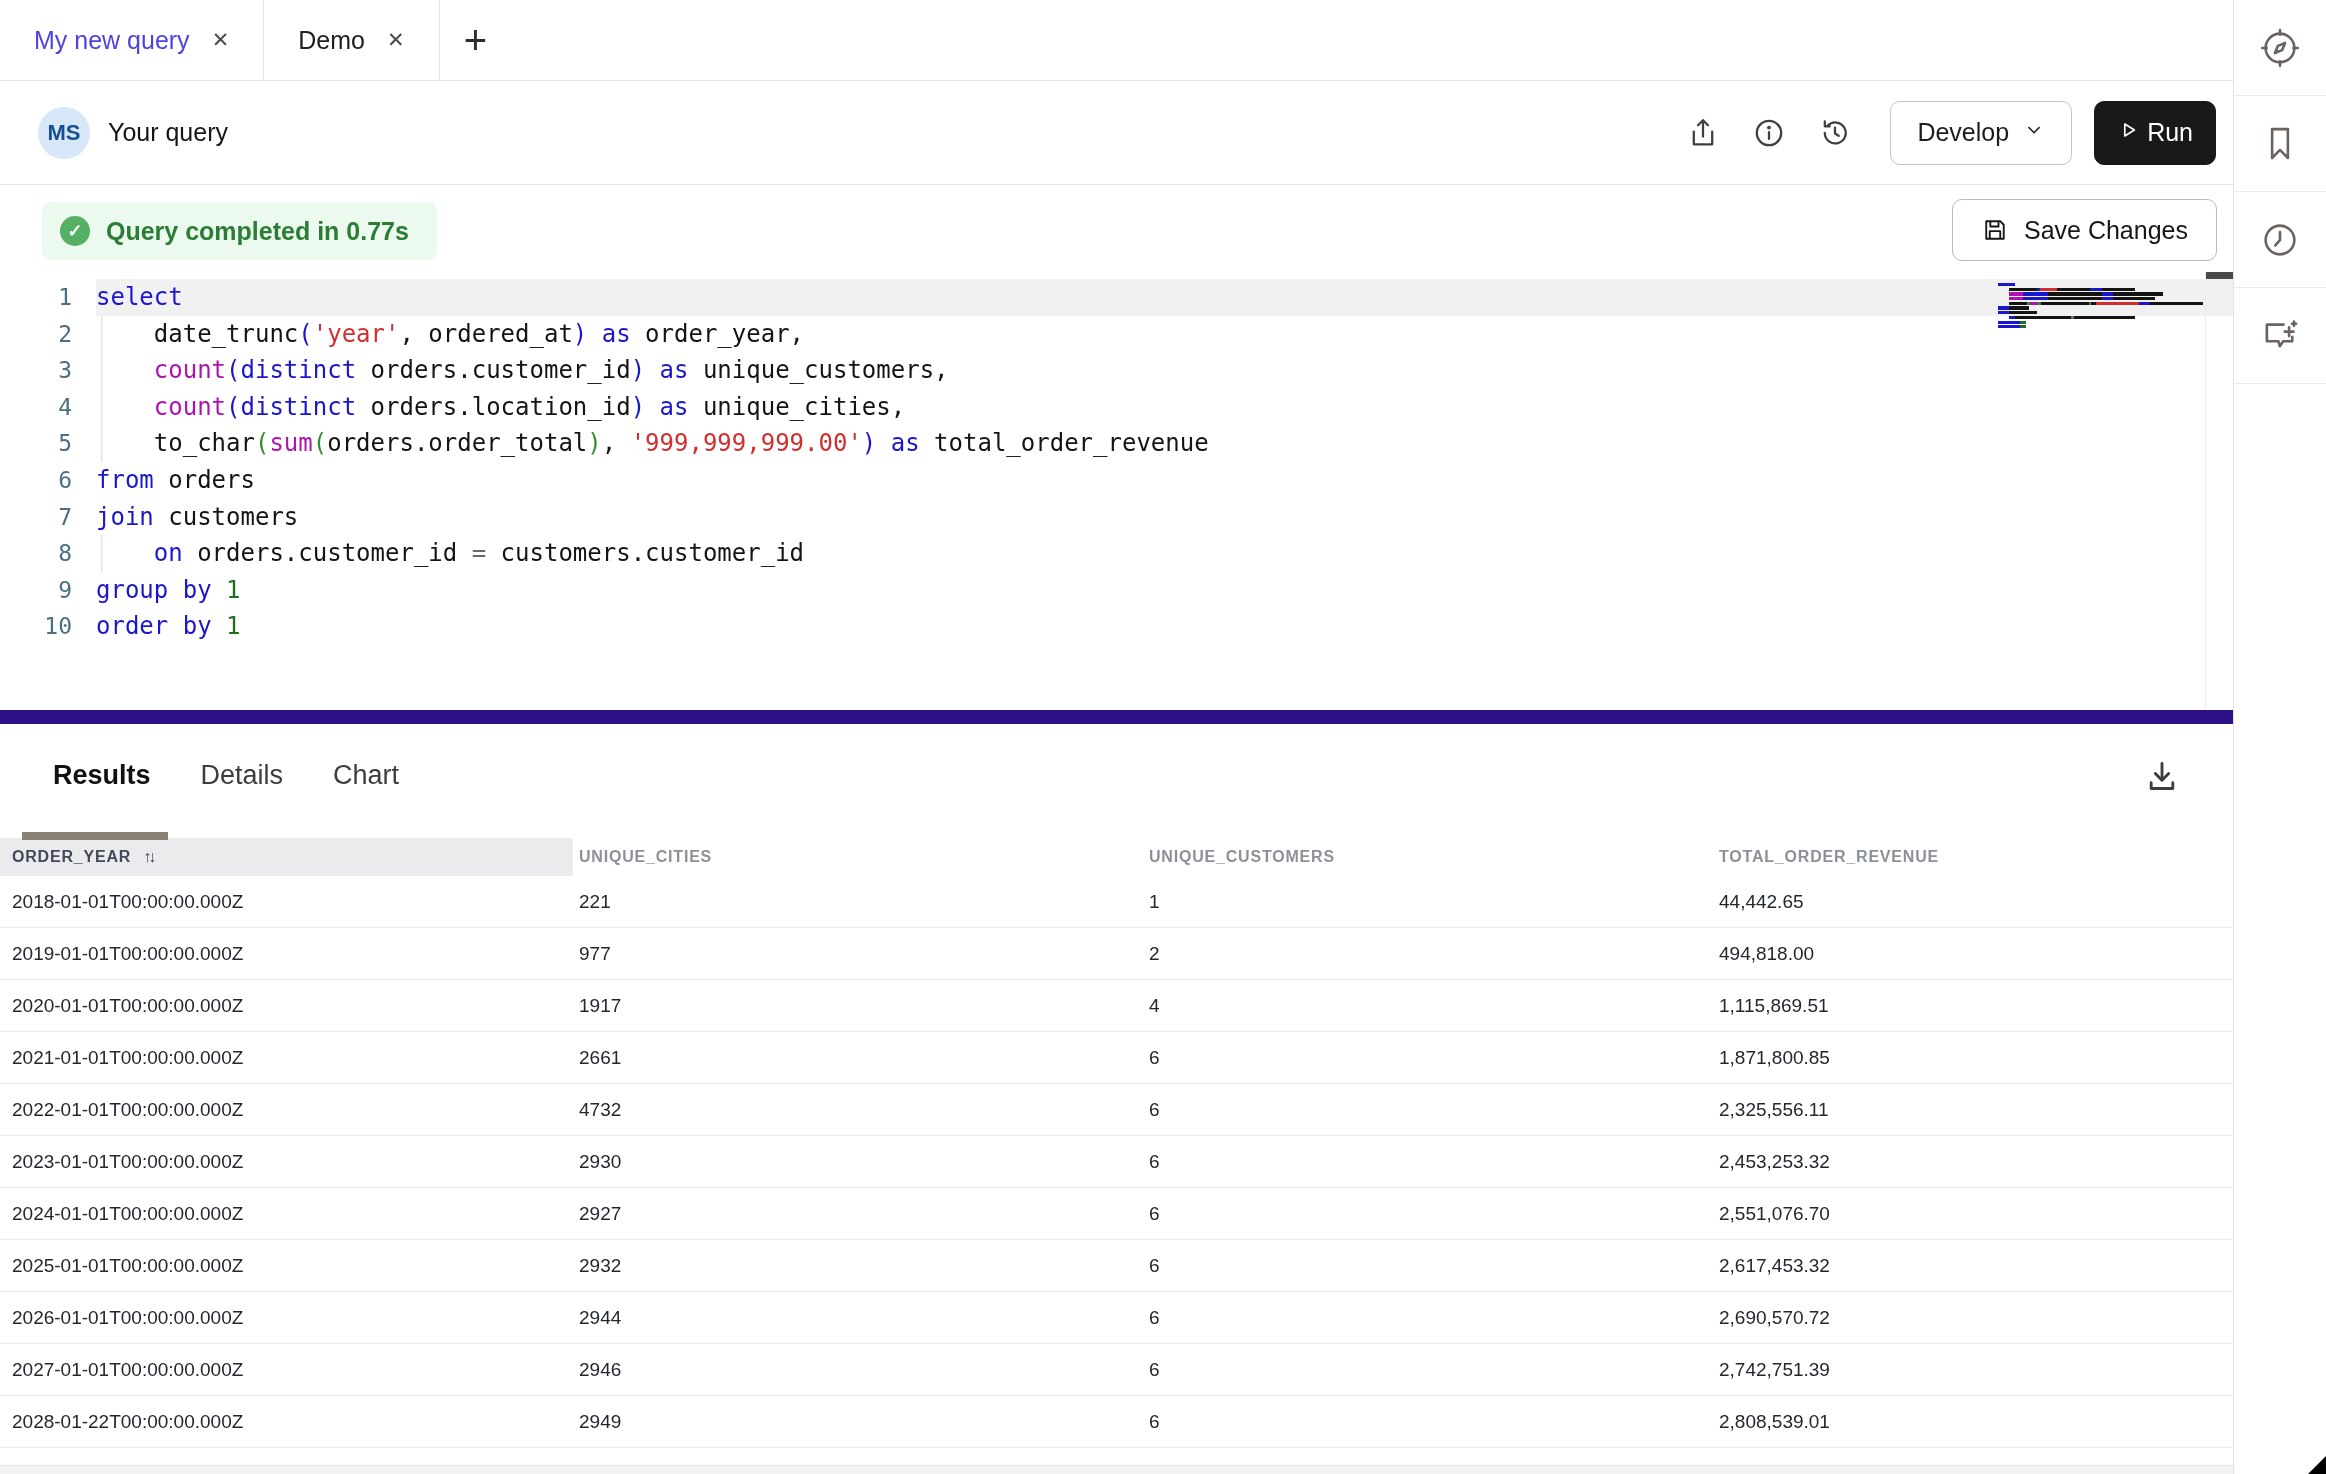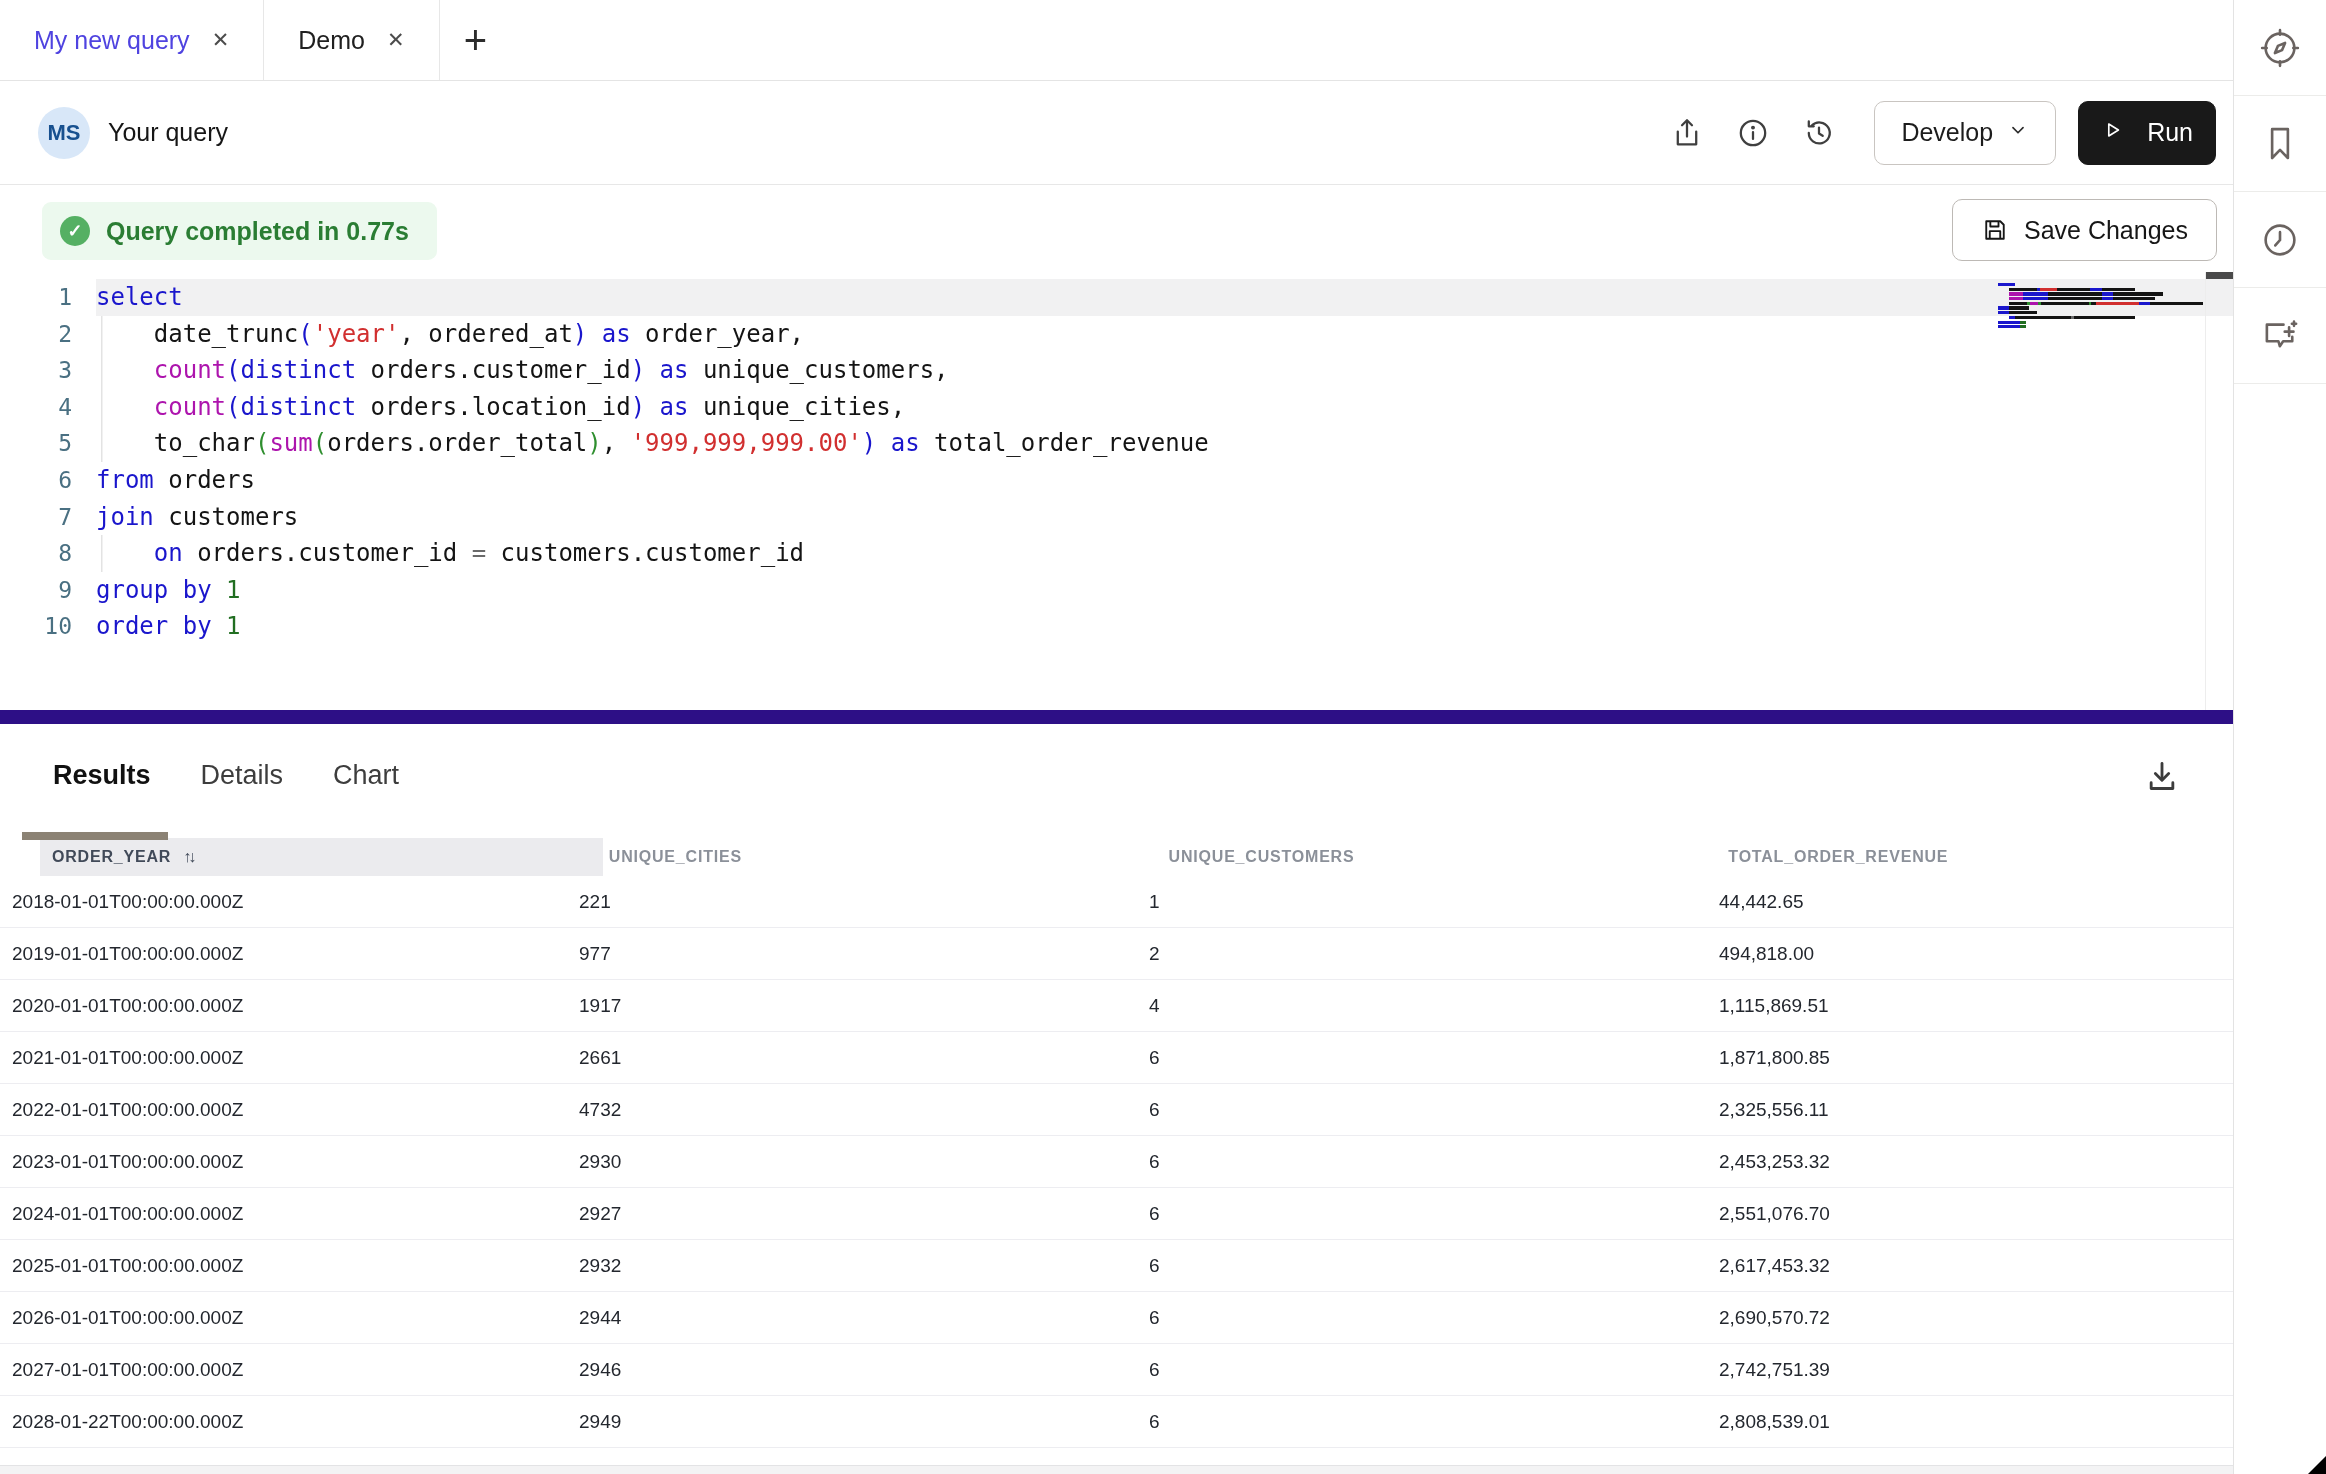--- a/index.html
+++ b/index.html
@@ -19,21 +19,21 @@
            display:flex;align-items:center;padding:0 17px 0 38px;box-sizing:border-box;}
   .avatar{width:52px;height:52px;border-radius:50%;background:#d8e7f8;color:#17508f;font-weight:bold;font-size:22px;
           display:flex;align-items:center;justify-content:center;flex:none;}
   .qtitle{margin-left:18px;font-size:25px;color:#161616;}
   .hspacer{flex:1;}
   .iconbtn{width:66px;height:60px;display:flex;align-items:center;justify-content:center;color:#3f3f3f;}
   .iconbtn svg{width:34px;height:34px;}
   .btn{display:flex;align-items:center;gap:14px;height:64px;border:1.5px solid #c9c5c1;border-radius:10px;
        background:#fff;font-size:25px;color:#1c1c1c;padding:0 26px;box-sizing:border-box;}
   .btn.dev{margin-left:22px;}
-  .btn.dark{background:var(--runbg);color:#fff;border-color:var(--runbg);margin-left:22px;padding:0 22px;gap:24px;}
+  .btn.dark{background:var(--runbg);color:#fff;border-color:var(--runbg);margin-left:22px;padding:0 22px;gap:8px;}
   .chev svg{width:22px;height:22px;}
 
   
   .statusrow{position:absolute;left:0;top:186px;width:2233px;height:89px;}
   .pill{position:absolute;left:42px;top:16px;height:58px;border-radius:9px;background:var(--pillbg);
         display:flex;align-items:center;gap:16px;padding:0 28px 0 18px;font-size:25px;font-weight:600;color:var(--pilltext);}
   .checkc{width:30px;height:30px;border-radius:50%;background:var(--checkbg);color:#fff;font-size:18px;font-weight:bold;
           display:flex;align-items:center;justify-content:center;}
   .savebtn{position:absolute;right:16px;top:13px;height:62px;display:flex;align-items:center;gap:15px;
            border:1.5px solid #bdb9b5;border-radius:10px;background:#fff;font-size:25px;font-weight:500;color:#171717;
@@ -65,21 +65,21 @@
   
   .rtabs{position:absolute;left:0;top:724px;width:2233px;height:114px;}
   .rtabs-inner{display:flex;gap:50px;padding-left:53px;padding-top:36px;font-size:27px;color:#3d3d3d;}
   .rtab.active{font-weight:bold;color:#111;}
   .runderline{position:absolute;left:22px;top:108px;width:146px;height:8px;background:#8b8274;z-index:2;}
   .dl{position:absolute;right:38px;top:22px;color:#3c3c3c;}
   .dl svg{width:40px;height:40px;}
 
   
   .rtable{position:absolute;left:0;top:838px;width:2233px;}
-  .thead{display:flex;height:38px;padding-left:40px;}
+  .thead{display:flex;height:38px;}
   .th{display:flex;align-items:center;font-size:16px;font-weight:bold;letter-spacing:0.8px;color:#8b9099;
       padding-left:6px;box-sizing:border-box;}
   .th.sorted{background:#ebebee;color:#414a59;padding-left:12px;}
   .sort{margin-left:12px;font-size:16px;letter-spacing:-3px;font-weight:normal;color:#414a59;}
   .c0{width:573px;} .c1{width:570px;} .c2{width:570px;} .c3{width:520px;}
   .tr{display:flex;height:51px;align-items:center;border-bottom:1px solid #ededf1;font-size:19px;color:#23272e;}
   .td{padding-left:6px;box-sizing:border-box;}
   .td.c0{padding-left:12px;}
   .hscroll{position:absolute;left:0;bottom:0;width:2233px;height:8px;background:#f3f3f4;border-top:1px solid #e3e3e5;z-index:3;}
 

